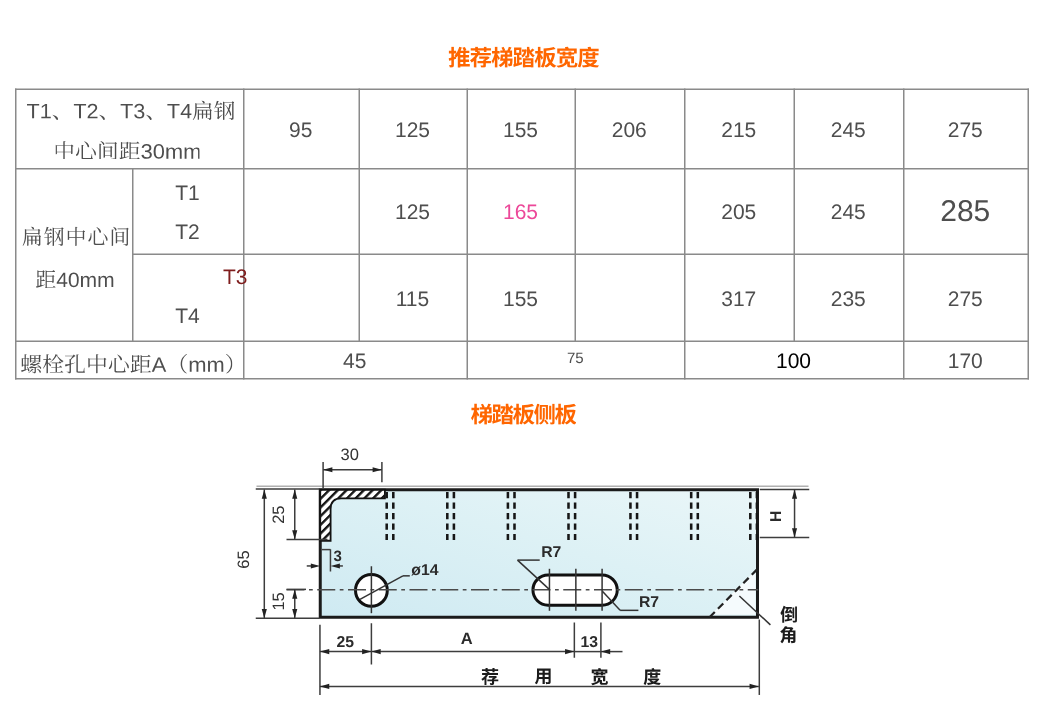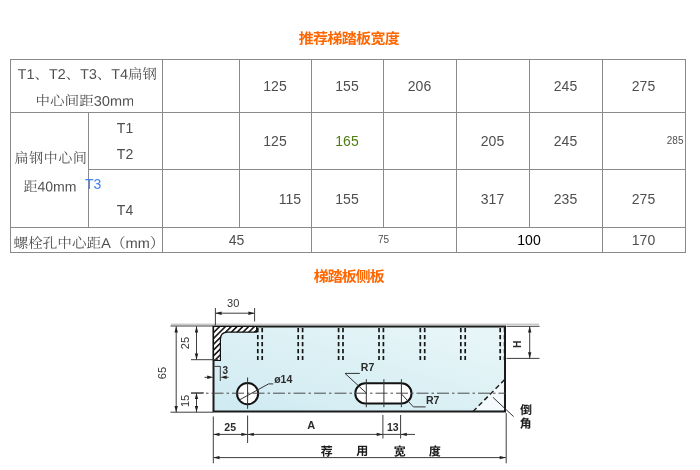--- a/index.html
+++ b/index.html
@@ -60,47 +60,49 @@
     </svg>
 
 <svg style="position:absolute;left:14.0px;top:235.9px" width="141.0" height="13.1" viewBox="0.5 -11.9 135.1 13.1" preserveAspectRatio="none">
       <path d="M10.9 -2.0Q11.7 -1.7 12.2 -1.4Q12.6 -1.0 12.9 -0.7Q13.1 -0.4 13.2 -0.1Q13.2 0.2 13.1 0.4Q13.0 0.6 12.8 0.6Q12.7 0.7 12.4 0.5Q12.3 0.1 12.1 -0.3Q11.8 -0.8 11.5 -1.2Q11.1 -1.6 10.8 -1.8ZM10.0 -0.1Q10.0 0.2 9.9 0.5Q9.8 0.7 9.6 0.9Q9.3 1.1 8.7 1.1Q8.7 1.0 8.7 0.8Q8.6 0.6 8.5 0.5Q8.4 0.4 8.1 0.3Q7.9 0.3 7.5 0.2V-0.0Q7.5 -0.0 7.7 0.0Q7.9 0.0 8.1 0.0Q8.4 0.1 8.6 0.1Q8.8 0.1 8.9 0.1Q9.1 0.1 9.1 0.0Q9.2 -0.0 9.2 -0.2V-3.2H10.0ZM11.1 -4.5Q11.9 -4.2 12.4 -3.9Q12.8 -3.6 13.1 -3.3Q13.3 -2.9 13.4 -2.7Q13.4 -2.4 13.3 -2.2Q13.3 -2.1 13.1 -2.0Q12.9 -2.0 12.7 -2.1Q12.6 -2.5 12.3 -2.9Q12.0 -3.3 11.6 -3.7Q11.3 -4.1 11.0 -4.4ZM12.6 -5.5Q12.5 -5.4 12.3 -5.4Q12.1 -5.4 11.8 -5.5L12.2 -5.6Q11.7 -5.3 11.1 -4.9Q10.4 -4.6 9.6 -4.2Q8.8 -3.8 7.9 -3.5Q7.1 -3.1 6.3 -2.9L6.2 -3.0H6.7Q6.6 -2.6 6.5 -2.4Q6.4 -2.2 6.2 -2.2L5.7 -3.2Q5.7 -3.2 5.9 -3.2Q6.0 -3.2 6.1 -3.3Q6.9 -3.5 7.6 -3.9Q8.4 -4.3 9.1 -4.7Q9.9 -5.1 10.5 -5.6Q11.1 -6.0 11.5 -6.3ZM10.1 -6.5Q10.0 -6.4 9.8 -6.3Q9.6 -6.3 9.3 -6.4L9.7 -6.5Q9.3 -6.2 8.8 -5.9Q8.3 -5.7 7.7 -5.4Q7.2 -5.1 6.6 -4.9L6.6 -5.1H7.0Q7.0 -4.8 6.9 -4.6Q6.8 -4.4 6.6 -4.3L6.2 -5.2Q6.2 -5.2 6.3 -5.3Q6.4 -5.3 6.4 -5.3Q6.9 -5.5 7.4 -5.8Q7.9 -6.1 8.4 -6.5Q8.8 -6.9 9.0 -7.1ZM6.0 -3.1Q6.6 -3.1 7.6 -3.2Q8.6 -3.2 9.8 -3.3Q11.1 -3.4 12.4 -3.5L12.4 -3.2Q11.4 -3.1 9.8 -2.8Q8.1 -2.6 6.3 -2.4ZM6.4 -5.2Q6.8 -5.2 7.5 -5.2Q8.2 -5.2 9.0 -5.3Q9.9 -5.3 10.8 -5.3L10.8 -5.1Q10.1 -5.0 9.0 -4.8Q7.9 -4.7 6.6 -4.5ZM8.6 -1.5Q8.6 -1.4 8.5 -1.4Q8.4 -1.3 8.1 -1.4Q7.8 -1.0 7.4 -0.7Q6.9 -0.3 6.4 0.1Q5.9 0.5 5.4 0.8L5.2 0.6Q5.7 0.2 6.1 -0.3Q6.5 -0.7 6.9 -1.2Q7.3 -1.7 7.5 -2.1ZM12.3 -7.4V-7.0H6.7V-7.4ZM12.3 -9.2V-8.7H6.7V-9.2ZM9.8 -10.7V-7.1H9.0V-10.7ZM6.2 -11.3 7.2 -10.9H11.9L12.3 -11.4L13.3 -10.7Q13.2 -10.6 13.1 -10.5Q13.0 -10.5 12.8 -10.4V-6.7Q12.8 -6.6 12.5 -6.5Q12.3 -6.4 12.1 -6.4H11.9V-10.5H7.0V-6.5Q7.0 -6.5 6.8 -6.4Q6.7 -6.3 6.3 -6.3H6.2V-10.9ZM4.1 -11.5Q4.1 -11.4 3.9 -11.3Q3.8 -11.2 3.6 -11.2V-8.7H2.8V-11.7ZM3.5 -8.8V-4.6L3.4 -4.6L3.6 -4.6V-1.4Q3.6 -1.3 3.4 -1.2Q3.2 -1.1 2.9 -1.1H2.7V-4.6L2.9 -4.6L2.8 -4.6V-8.8ZM1.8 -3.8Q1.8 -3.8 1.7 -3.7Q1.6 -3.6 1.5 -3.6Q1.3 -3.5 1.2 -3.5H1.0V-8.9V-9.3L1.9 -8.9H5.1V-8.5H1.8ZM4.5 -3.4Q5.1 -2.8 5.4 -2.3Q5.8 -1.8 5.8 -1.4Q5.9 -1.0 5.8 -0.7Q5.7 -0.5 5.5 -0.4Q5.3 -0.4 5.0 -0.6Q5.0 -1.0 4.9 -1.5Q4.8 -2.0 4.6 -2.5Q4.5 -3.0 4.3 -3.3ZM0.5 -0.9Q0.9 -1.0 1.7 -1.2Q2.5 -1.3 3.4 -1.6Q4.3 -1.8 5.3 -2.1L5.4 -1.9Q4.7 -1.6 3.6 -1.1Q2.6 -0.7 1.3 -0.1Q1.3 0.1 1.1 0.2ZM5.1 -4.7V-4.3H1.4V-4.7ZM4.5 -8.9 4.9 -9.4 5.9 -8.6Q5.8 -8.5 5.7 -8.5Q5.5 -8.4 5.3 -8.4V-4.1Q5.3 -4.0 5.2 -4.0Q5.1 -3.9 5.0 -3.8Q4.8 -3.8 4.7 -3.8H4.6V-8.9Z M20.0 -6.2H24.6L25.2 -7.0Q25.2 -7.0 25.4 -6.9Q25.5 -6.8 25.6 -6.7Q25.8 -6.5 26.0 -6.4Q26.2 -6.2 26.4 -6.0Q26.3 -5.8 26.0 -5.8H20.1ZM19.8 -3.3H24.9L25.6 -4.2Q25.6 -4.2 25.7 -4.1Q25.8 -4.0 26.0 -3.8Q26.2 -3.7 26.4 -3.5Q26.6 -3.3 26.7 -3.1Q26.7 -2.9 26.4 -2.9H19.9ZM18.9 0.1H25.7L26.3 -0.8Q26.3 -0.8 26.4 -0.7Q26.6 -0.6 26.7 -0.4Q26.9 -0.3 27.1 -0.1Q27.3 0.1 27.5 0.2Q27.5 0.5 27.1 0.5H19.0ZM22.6 -6.2H23.5V0.2H22.6ZM14.7 -8.5H18.2L18.8 -9.3Q18.8 -9.3 19.0 -9.1Q19.2 -9.0 19.4 -8.7Q19.7 -8.5 19.9 -8.3Q19.8 -8.1 19.5 -8.1H14.8ZM16.7 -8.5H17.6V-8.2Q17.2 -6.5 16.5 -4.9Q15.8 -3.4 14.6 -2.1L14.5 -2.3Q15.0 -3.2 15.5 -4.2Q15.9 -5.2 16.2 -6.3Q16.5 -7.4 16.7 -8.5ZM16.8 -11.7 18.2 -11.6Q18.2 -11.4 18.1 -11.3Q18.0 -11.2 17.7 -11.2V0.7Q17.7 0.8 17.6 0.9Q17.5 0.9 17.3 1.0Q17.2 1.1 17.0 1.1H16.8ZM17.7 -6.2Q18.4 -5.9 18.8 -5.6Q19.2 -5.2 19.4 -4.9Q19.6 -4.6 19.6 -4.4Q19.6 -4.1 19.5 -3.9Q19.4 -3.8 19.3 -3.8Q19.1 -3.8 18.9 -3.9Q18.8 -4.3 18.5 -4.7Q18.3 -5.1 18.0 -5.4Q17.8 -5.8 17.5 -6.1ZM23.4 -10.9Q23.0 -10.0 22.2 -9.1Q21.5 -8.1 20.6 -7.4Q19.7 -6.6 18.8 -6.0L18.7 -6.2Q19.3 -6.7 19.9 -7.3Q20.5 -8.0 21.0 -8.8Q21.6 -9.5 22.0 -10.3Q22.4 -11.0 22.5 -11.7L24.1 -11.3Q24.1 -11.2 24.0 -11.2Q23.8 -11.1 23.6 -11.1Q24.0 -10.3 24.7 -9.6Q25.3 -8.9 26.1 -8.3Q26.8 -7.7 27.6 -7.2L27.6 -7.0Q27.3 -7.0 27.1 -6.8Q26.9 -6.5 26.8 -6.3Q26.1 -6.8 25.4 -7.6Q24.8 -8.3 24.2 -9.2Q23.7 -10.0 23.4 -10.9Z M28.6 -10.8H34.4V-10.4H28.7ZM31.5 -8.5 32.9 -8.3Q32.9 -8.2 32.7 -8.1Q32.6 -8.0 32.4 -7.9V-0.2Q32.4 0.1 32.3 0.4Q32.2 0.7 31.9 0.9Q31.6 1.1 31.0 1.1Q31.0 0.9 30.9 0.7Q30.9 0.5 30.7 0.4Q30.6 0.3 30.3 0.2Q30.1 0.1 29.6 0.1V-0.1Q29.6 -0.1 29.8 -0.1Q30.0 -0.1 30.3 -0.1Q30.6 -0.1 30.8 -0.1Q31.1 -0.0 31.2 -0.0Q31.5 -0.0 31.5 -0.3ZM28.5 -4.8Q28.9 -4.8 29.6 -5.0Q30.3 -5.1 31.2 -5.3Q32.1 -5.5 33.1 -5.8Q34.1 -6.0 35.1 -6.3L35.1 -6.1Q34.1 -5.7 32.7 -5.1Q31.3 -4.5 29.4 -3.8Q29.3 -3.5 29.0 -3.5ZM33.8 -10.8H33.6L34.2 -11.5L35.3 -10.5Q35.2 -10.4 35.1 -10.4Q34.9 -10.3 34.7 -10.3Q34.4 -10.0 33.9 -9.6Q33.5 -9.2 33.0 -8.8Q32.5 -8.5 32.1 -8.2H31.8Q32.2 -8.5 32.5 -9.0Q32.9 -9.6 33.2 -10.0Q33.6 -10.5 33.8 -10.8ZM35.9 -11.6 37.3 -11.5Q37.3 -11.3 37.2 -11.2Q37.1 -11.1 36.8 -11.1V-0.6Q36.8 -0.4 36.9 -0.3Q37.1 -0.2 37.5 -0.2H38.8Q39.3 -0.2 39.6 -0.2Q39.9 -0.2 40.0 -0.2Q40.1 -0.2 40.2 -0.3Q40.3 -0.3 40.3 -0.4Q40.4 -0.5 40.5 -0.9Q40.5 -1.2 40.6 -1.7Q40.7 -2.2 40.8 -2.7H41.0L41.0 -0.3Q41.3 -0.2 41.4 -0.1Q41.5 -0.0 41.5 0.1Q41.5 0.3 41.2 0.4Q41.0 0.5 40.4 0.6Q39.8 0.6 38.8 0.6H37.3Q36.8 0.6 36.4 0.5Q36.1 0.4 36.0 0.1Q35.9 -0.1 35.9 -0.5Z M53.9 -4.7V-4.3H43.9V-4.7ZM53.4 -8.8 53.9 -9.4 55.0 -8.5Q55.0 -8.4 54.8 -8.3Q54.7 -8.2 54.4 -8.2V-3.4Q54.4 -3.4 54.3 -3.3Q54.2 -3.2 54.0 -3.2Q53.8 -3.1 53.6 -3.1H53.5V-8.8ZM44.4 -3.3Q44.4 -3.2 44.3 -3.1Q44.2 -3.1 44.0 -3.0Q43.8 -2.9 43.6 -2.9H43.5V-8.8V-9.3L44.5 -8.8H53.8V-8.4H44.4ZM49.9 -11.6Q49.9 -11.4 49.8 -11.3Q49.7 -11.2 49.4 -11.2V0.7Q49.4 0.8 49.3 0.9Q49.2 1.0 49.0 1.0Q48.9 1.1 48.7 1.1H48.5V-11.7Z M62.1 -11.6Q63.1 -11.1 63.7 -10.6Q64.3 -10.0 64.6 -9.5Q64.9 -9.0 65.0 -8.6Q65.1 -8.2 65.0 -8.0Q64.9 -7.7 64.7 -7.7Q64.4 -7.6 64.1 -7.8Q64.0 -8.4 63.6 -9.1Q63.3 -9.8 62.8 -10.4Q62.3 -11.0 61.9 -11.5ZM61.6 -9.1Q61.5 -8.9 61.4 -8.8Q61.3 -8.7 61.1 -8.7V-0.9Q61.1 -0.7 61.2 -0.5Q61.4 -0.4 62.0 -0.4H64.0Q64.7 -0.4 65.1 -0.4Q65.6 -0.4 65.8 -0.5Q66.0 -0.5 66.1 -0.5Q66.2 -0.6 66.2 -0.7Q66.3 -0.9 66.4 -1.6Q66.6 -2.2 66.7 -3.1H66.9L67.0 -0.6Q67.2 -0.5 67.3 -0.4Q67.4 -0.3 67.4 -0.2Q67.4 0.0 67.3 0.1Q67.1 0.3 66.8 0.3Q66.4 0.4 65.7 0.4Q65.0 0.5 64.0 0.5H61.9Q61.2 0.5 60.9 0.4Q60.5 0.3 60.3 0.0Q60.2 -0.2 60.2 -0.7V-9.2ZM66.7 -7.3Q67.5 -6.7 68.0 -6.1Q68.6 -5.5 68.9 -4.9Q69.2 -4.4 69.3 -3.9Q69.4 -3.4 69.4 -3.1Q69.4 -2.7 69.3 -2.5Q69.1 -2.3 69.0 -2.2Q68.8 -2.2 68.6 -2.5Q68.5 -3.1 68.2 -3.9Q68.0 -4.7 67.6 -5.6Q67.2 -6.4 66.6 -7.1ZM58.5 -7.5Q58.7 -6.2 58.7 -5.3Q58.6 -4.3 58.4 -3.6Q58.2 -2.9 57.9 -2.5Q57.7 -2.3 57.5 -2.1Q57.3 -2.0 57.1 -1.9Q56.9 -1.9 56.7 -2.0Q56.6 -2.2 56.6 -2.4Q56.7 -2.7 56.8 -2.9Q57.2 -3.3 57.5 -4.0Q57.8 -4.7 58.0 -5.6Q58.2 -6.5 58.2 -7.5Z M81.4 -7.5 81.9 -8.0 82.8 -7.2Q82.6 -7.0 82.3 -7.0V-3.1Q82.3 -3.0 82.1 -3.0Q82.0 -2.9 81.9 -2.9Q81.7 -2.8 81.5 -2.8H81.4V-7.5ZM81.8 -4.0V-3.6H77.4V-4.0ZM81.8 -7.5V-7.1H77.4V-7.5ZM82.4 -0.9Q82.4 -0.9 82.5 -0.8Q82.6 -0.7 82.8 -0.6Q83.0 -0.4 83.2 -0.2Q83.4 -0.1 83.5 0.1Q83.5 0.3 83.2 0.3H77.4V-0.1H81.8ZM82.1 -11.4Q82.1 -11.4 82.2 -11.3Q82.3 -11.2 82.5 -11.0Q82.7 -10.9 82.9 -10.7Q83.1 -10.5 83.3 -10.4Q83.2 -10.1 82.9 -10.1H77.4V-10.6H81.4ZM77.5 -10.1 77.7 -10.0V0.3H77.8L77.5 0.8L76.5 0.2Q76.6 0.0 76.8 -0.1Q77.0 -0.2 77.1 -0.3L76.9 0.2V-10.1ZM76.9 -11.2 78.0 -10.6H77.7V-9.7Q77.7 -9.7 77.5 -9.7Q77.3 -9.7 76.9 -9.7V-10.6ZM71.4 -11.3 72.4 -10.7H72.2V-6.7Q72.2 -6.6 72.0 -6.5Q71.8 -6.4 71.5 -6.4H71.4V-10.7ZM70.5 -0.6Q71.1 -0.6 72.0 -0.8Q73.0 -1.0 74.1 -1.2Q75.3 -1.4 76.4 -1.7L76.5 -1.5Q75.5 -1.1 74.3 -0.6Q73.0 -0.2 71.4 0.3Q71.3 0.6 71.0 0.6ZM75.4 -5.2Q75.4 -5.2 75.6 -5.1Q75.8 -4.9 76.0 -4.7Q76.3 -4.5 76.4 -4.3Q76.4 -4.0 76.1 -4.0H73.8V-4.5H74.8ZM72.6 -5.3Q72.6 -5.1 72.5 -5.1Q72.4 -5.0 72.2 -5.0V-0.4L71.4 -0.2V-5.4ZM74.1 -7.4V-0.8L73.3 -0.6V-7.4ZM74.9 -10.7 75.4 -11.3 76.5 -10.4Q76.4 -10.4 76.2 -10.3Q76.1 -10.2 75.9 -10.2V-6.8Q75.8 -6.7 75.7 -6.7Q75.6 -6.6 75.4 -6.6Q75.3 -6.5 75.1 -6.5H75.0V-10.7ZM75.3 -7.5V-7.1H71.9V-7.5ZM75.3 -10.7V-10.3H71.8V-10.7Z M92.0 0.0 90.9 -2.8H86.5L85.4 0.0H84.0L88.0 -9.6H89.4L93.3 0.0ZM88.7 -8.6 88.6 -8.5Q88.5 -7.9 88.1 -7.0L86.9 -3.8H90.5L89.2 -7.0Q89.1 -7.5 88.9 -8.1Z M106.5 -11.6Q105.6 -10.9 104.9 -10.0Q104.2 -9.1 103.8 -8.0Q103.4 -6.8 103.4 -5.3Q103.4 -3.9 103.8 -2.7Q104.2 -1.5 104.9 -0.6Q105.6 0.3 106.5 0.9L106.2 1.2Q105.5 0.8 104.8 0.2Q104.2 -0.4 103.6 -1.2Q103.1 -2.0 102.8 -3.0Q102.5 -4.1 102.5 -5.3Q102.5 -6.6 102.8 -7.6Q103.1 -8.6 103.6 -9.4Q104.2 -10.2 104.8 -10.8Q105.5 -11.4 106.2 -11.9Z M112.6 0.0V-4.7Q112.6 -5.8 112.3 -6.2Q112.0 -6.6 111.2 -6.6Q110.4 -6.6 110.0 -6.0Q109.5 -5.4 109.5 -4.3V0.0H108.3V-5.8Q108.3 -7.1 108.3 -7.4H109.4Q109.4 -7.4 109.4 -7.2Q109.5 -7.1 109.5 -6.9Q109.5 -6.7 109.5 -6.1H109.5Q109.9 -6.9 110.4 -7.2Q110.9 -7.5 111.7 -7.5Q112.5 -7.5 113.0 -7.2Q113.5 -6.9 113.7 -6.1H113.7Q114.1 -6.9 114.6 -7.2Q115.2 -7.5 115.9 -7.5Q117.1 -7.5 117.6 -6.9Q118.1 -6.3 118.1 -4.9V0.0H116.9V-4.7Q116.9 -5.8 116.6 -6.2Q116.3 -6.6 115.5 -6.6Q114.7 -6.6 114.3 -6.0Q113.8 -5.4 113.8 -4.3V0.0Z M124.2 0.0V-4.7Q124.2 -5.8 124.0 -6.2Q123.7 -6.6 122.9 -6.6Q122.1 -6.6 121.7 -6.0Q121.2 -5.4 121.2 -4.3V0.0H120.0V-5.8Q120.0 -7.1 119.9 -7.4H121.1Q121.1 -7.4 121.1 -7.2Q121.1 -7.1 121.1 -6.9Q121.1 -6.7 121.1 -6.1H121.2Q121.6 -6.9 122.1 -7.2Q122.6 -7.5 123.3 -7.5Q124.2 -7.5 124.7 -7.2Q125.1 -6.9 125.3 -6.1H125.4Q125.7 -6.9 126.3 -7.2Q126.8 -7.5 127.6 -7.5Q128.7 -7.5 129.2 -6.9Q129.7 -6.3 129.7 -4.9V0.0H128.5V-4.7Q128.5 -5.8 128.2 -6.2Q127.9 -6.6 127.2 -6.6Q126.4 -6.6 125.9 -6.0Q125.5 -5.4 125.5 -4.3V0.0Z M131.8 -11.9Q132.5 -11.4 133.2 -10.8Q133.8 -10.2 134.4 -9.4Q134.9 -8.6 135.2 -7.6Q135.5 -6.6 135.5 -5.3Q135.5 -4.1 135.2 -3.0Q134.9 -2.0 134.4 -1.2Q133.8 -0.4 133.2 0.2Q132.5 0.8 131.8 1.2L131.5 0.9Q132.4 0.3 133.1 -0.6Q133.8 -1.5 134.2 -2.7Q134.6 -3.9 134.6 -5.3Q134.6 -6.8 134.2 -8.0Q133.8 -9.1 133.1 -10.0Q132.4 -10.9 131.5 -11.6Z" fill="#4e4e4e"></path>
     </svg>
 
 <div style="position:absolute;left:85px;top:118.5px;width:80px;text-align:center;font-size:14px;line-height:18px;color:#4e4e4e">T1</div>
 
 <div style="position:absolute;left:85px;top:145.0px;width:80px;text-align:center;font-size:14px;line-height:18px;color:#4e4e4e">T2</div>
 
-<div style="position:absolute;left:85px;top:174.5px;width:80px;text-align:left;font-size:14px;line-height:18px;color:#3b82f6">T3</div>
+<div style="position:absolute;left:85px;top:174.5px;width:80px;text-align:right;font-size:14px;line-height:18px;color:#7f1d1d">T3</div>
 
 <div style="position:absolute;left:85px;top:200.5px;width:80px;text-align:center;font-size:14px;line-height:18px;color:#4e4e4e">T4</div>
 
+<div style="position:absolute;left:160.5px;top:76.5px;width:80px;text-align:center;font-size:14px;line-height:18px;color:#4e4e4e">95</div>
 
 <div style="position:absolute;left:235px;top:76.5px;width:80px;text-align:center;font-size:14px;line-height:18px;color:#4e4e4e">125</div>
 
 <div style="position:absolute;left:307px;top:76.5px;width:80px;text-align:center;font-size:14px;line-height:18px;color:#4e4e4e">155</div>
 
 <div style="position:absolute;left:379.5px;top:76.5px;width:80px;text-align:center;font-size:14px;line-height:18px;color:#4e4e4e">206</div>
 
+<div style="position:absolute;left:452.5px;top:76.5px;width:80px;text-align:center;font-size:14px;line-height:18px;color:#4e4e4e">215</div>
 
 <div style="position:absolute;left:525.5px;top:76.5px;width:80px;text-align:center;font-size:14px;line-height:18px;color:#4e4e4e">245</div>
 
 <div style="position:absolute;left:603.5px;top:76.5px;width:80px;text-align:center;font-size:14px;line-height:18px;color:#4e4e4e">275</div>
 
 <div style="position:absolute;left:235px;top:132.0px;width:80px;text-align:center;font-size:14px;line-height:18px;color:#4e4e4e">125</div>
 
-<div style="position:absolute;left:307px;top:132.0px;width:80px;text-align:center;font-size:14px;line-height:18px;color:#4d7c0f">165</div>
+<div style="position:absolute;left:307px;top:132.0px;width:80px;text-align:center;font-size:14px;line-height:18px;color:#ec4899">165</div>
 
 <div style="position:absolute;left:452.5px;top:132.0px;width:80px;text-align:center;font-size:14px;line-height:18px;color:#4e4e4e">205</div>
 
 <div style="position:absolute;left:525.5px;top:132.0px;width:80px;text-align:center;font-size:14px;line-height:18px;color:#4e4e4e">245</div>
 
-<div style="position:absolute;left:603.5px;top:132.0px;width:80px;text-align:right;font-size:10px;line-height:18px;color:#4e4e4e">285</div>
-
-<div style="position:absolute;left:250px;top:189.5px;width:80px;text-align:center;font-size:14px;line-height:18px;color:#4e4e4e">115</div>
+<div style="position:absolute;left:603.5px;top:132.0px;width:80px;text-align:center;font-size:20px;line-height:18px;color:#4e4e4e">285</div>
+
+<div style="position:absolute;left:235px;top:189.5px;width:80px;text-align:center;font-size:14px;line-height:18px;color:#4e4e4e">115</div>
 
 <div style="position:absolute;left:307px;top:189.5px;width:80px;text-align:center;font-size:14px;line-height:18px;color:#4e4e4e">155</div>
 
 <div style="position:absolute;left:452.5px;top:189.5px;width:80px;text-align:center;font-size:14px;line-height:18px;color:#4e4e4e">317</div>
 
 <div style="position:absolute;left:525.5px;top:189.5px;width:80px;text-align:center;font-size:14px;line-height:18px;color:#4e4e4e">235</div>
 
 <div style="position:absolute;left:603.5px;top:189.5px;width:80px;text-align:center;font-size:14px;line-height:18px;color:#4e4e4e">275</div>
 
 <div style="position:absolute;left:196.5px;top:230.5px;width:80px;text-align:center;font-size:14px;line-height:18px;color:#4e4e4e">45</div>

